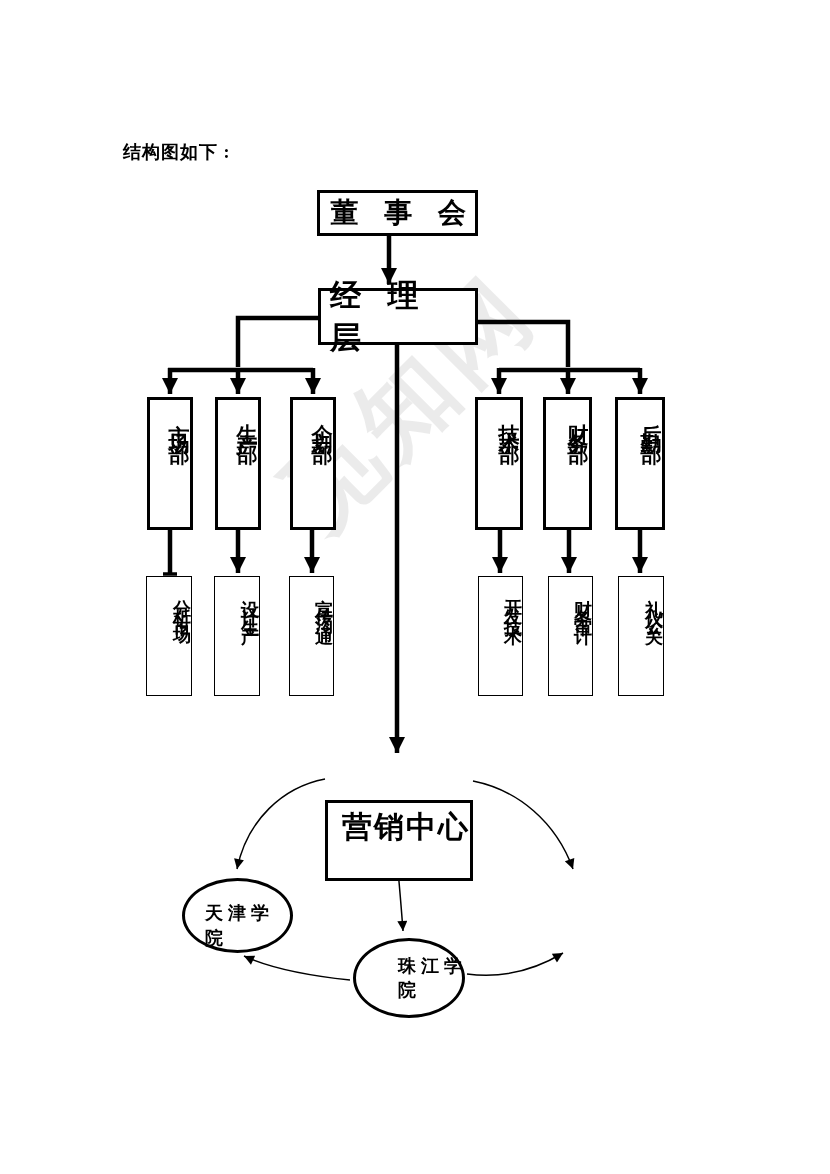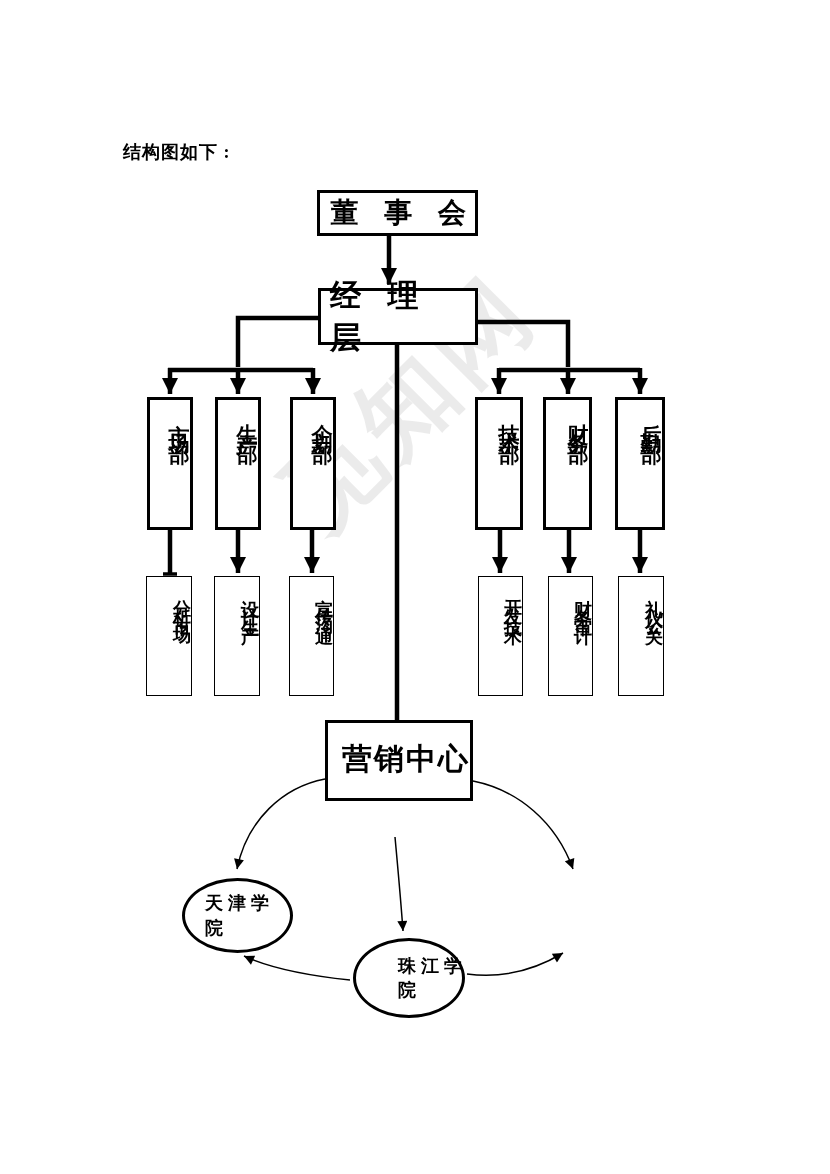--- a/index.html
+++ b/index.html
@@ -18,25 +18,25 @@
   #management{left:318px;top:288px;width:160px;height:57px;font-size:31px;}
   .dept{top:397px;height:133px;align-items:flex-start;padding-top:7px;}
   .dept span,.func span{writing-mode:vertical-rl;text-orientation:upright;line-height:1;}
   .dept span{font-size:21px;letter-spacing:9px;}
   .func{top:576px;height:120px;border-width:1.5px;align-items:flex-start;padding-top:8px;}
   .func span{font-size:18px;letter-spacing:9px;}
   #d0{left:147px;width:46px;} #d1{left:215px;width:46px;} #d2{left:290px;width:46px;}
   #d3{left:475px;width:48px;} #d4{left:543px;width:49px;} #d5{left:615px;width:50px;}
   #s0{left:146px;width:46px;} #s1{left:214px;width:46px;} #s2{left:289px;width:45px;}
   #s3{left:478px;width:45px;} #s4{left:548px;width:45px;} #s5{left:618px;width:46px;}
-  #marketing{left:325px;top:720px;width:148px;height:81px;font-size:30px;letter-spacing:2px;
-             align-items:flex-start;padding-top:16px;}
+  #marketing{left:325px;top:800px;width:148px;height:81px;font-size:30px;letter-spacing:2px;
+             align-items:flex-start;padding-top:4px;}
   .ellipse{border-radius:50%;font-size:18px;line-height:1.35;white-space:pre-line;}
   #e0{left:182px;top:878px;width:111px;height:75px;justify-content:flex-start;
-      text-align:left;padding-left:20px;}
+      text-align:left;padding-left:20px;align-items:flex-end;}
   #e1{left:353px;top:938px;width:112px;height:80px;justify-content:flex-end;
       text-align:left;padding-left:24px;}
   #e2{left:518px;top:878px;width:112px;height:73px;text-align:center;}
 </style>
 </head>
 <body>
 
 <div class="canvas">
 
   <div class="title">结构图如下 :</div>

